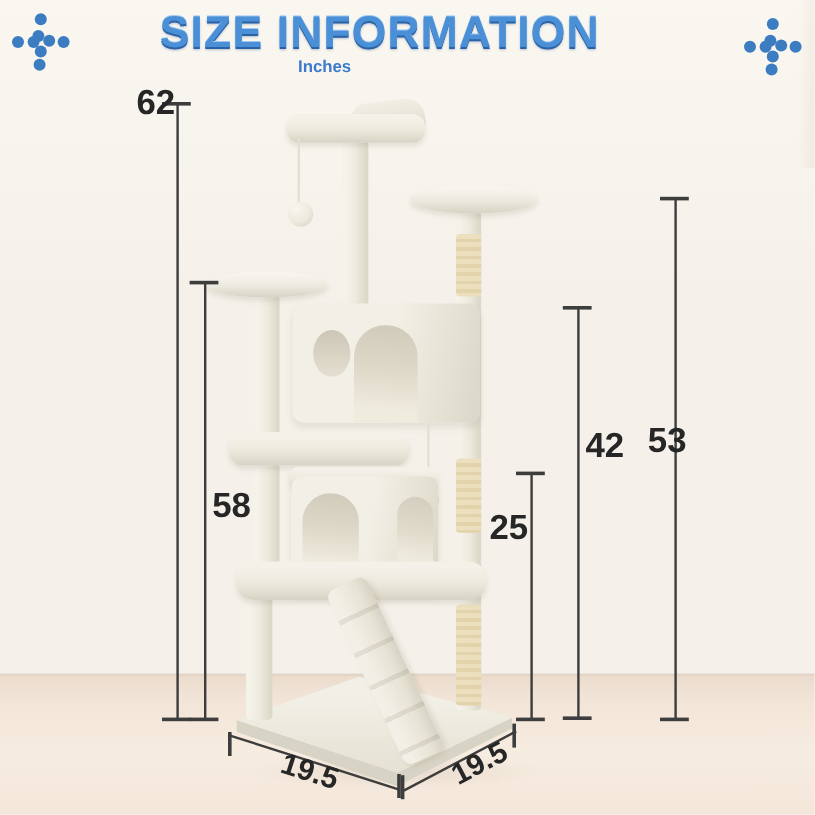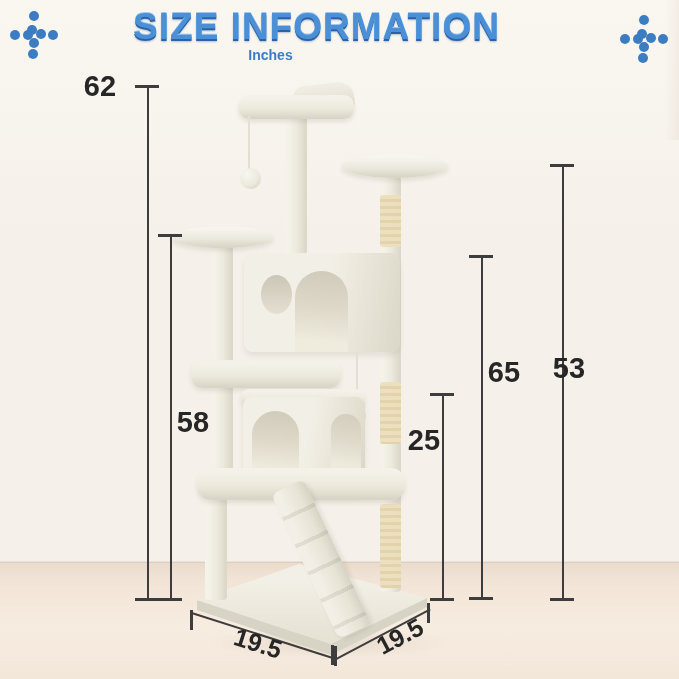--- a/index.html
+++ b/index.html
@@ -143,49 +143,49 @@
 
     <div class="board" style="left:197px;top:468px;width:208px;height:32px;border-radius:14px;"></div>
 
     <div class="ladder"></div>
   </div>
 
   <div class="dim">
     <div class="vline" style="left:147px;top:86px;height:514px;"></div>
     <div class="htick" style="left:135px;top:85px;"></div>
     <div class="htick" style="left:135px;top:598px;"></div>
-    <div class="dim-label" style="left:79px;top:70px;width:42px;">62</div>
+    <div class="dim-label" style="left:104px;top:70px;width:42px;text-align:right;">62</div>
   </div>
 
   <div class="dim">
     <div class="vline" style="left:170px;top:235px;height:365px;"></div>
     <div class="htick" style="left:158px;top:234px;"></div>
     <div class="htick" style="left:158px;top:598px;"></div>
     <div class="dim-label" style="left:174px;top:406px;width:38px;">58</div>
   </div>
 
   <div class="dim">
     <div class="vline" style="left:442px;top:394px;height:206px;"></div>
     <div class="htick" style="left:430px;top:393px;"></div>
     <div class="htick" style="left:430px;top:598px;"></div>
     <div class="dim-label" style="left:407px;top:424px;width:34px;">25</div>
   </div>
 
   <div class="dim">
     <div class="vline" style="left:481px;top:256px;height:342px;"></div>
     <div class="htick" style="left:469px;top:255px;"></div>
     <div class="htick" style="left:469px;top:597px;"></div>
-    <div class="dim-label" style="left:485px;top:356px;width:38px;">65</div>
+    <div class="dim-label" style="left:485px;top:356px;width:38px;">42</div>
   </div>
 
   <div class="dim">
     <div class="vline" style="left:562px;top:165px;height:435px;"></div>
     <div class="htick" style="left:550px;top:164px;"></div>
     <div class="htick" style="left:550px;top:598px;"></div>
-    <div class="dim-label" style="left:550px;top:352px;width:38px;">53</div>
+    <div class="dim-label" style="left:537px;top:352px;width:38px;">53</div>
   </div>
 
   <div class="dim">
     <div class="dline" style="left:192px;top:612px;width:148px;transform:rotate(17.7deg);"></div>
     <div class="vtick" style="left:190px;top:610px;"></div>
     <div class="vtick" style="left:331px;top:645px;"></div>
     <div class="dim-label-sm" style="left:220px;top:629px;width:76px;transform:rotate(17.7deg);">19.5</div>
   </div>
 
   <div class="dim">

